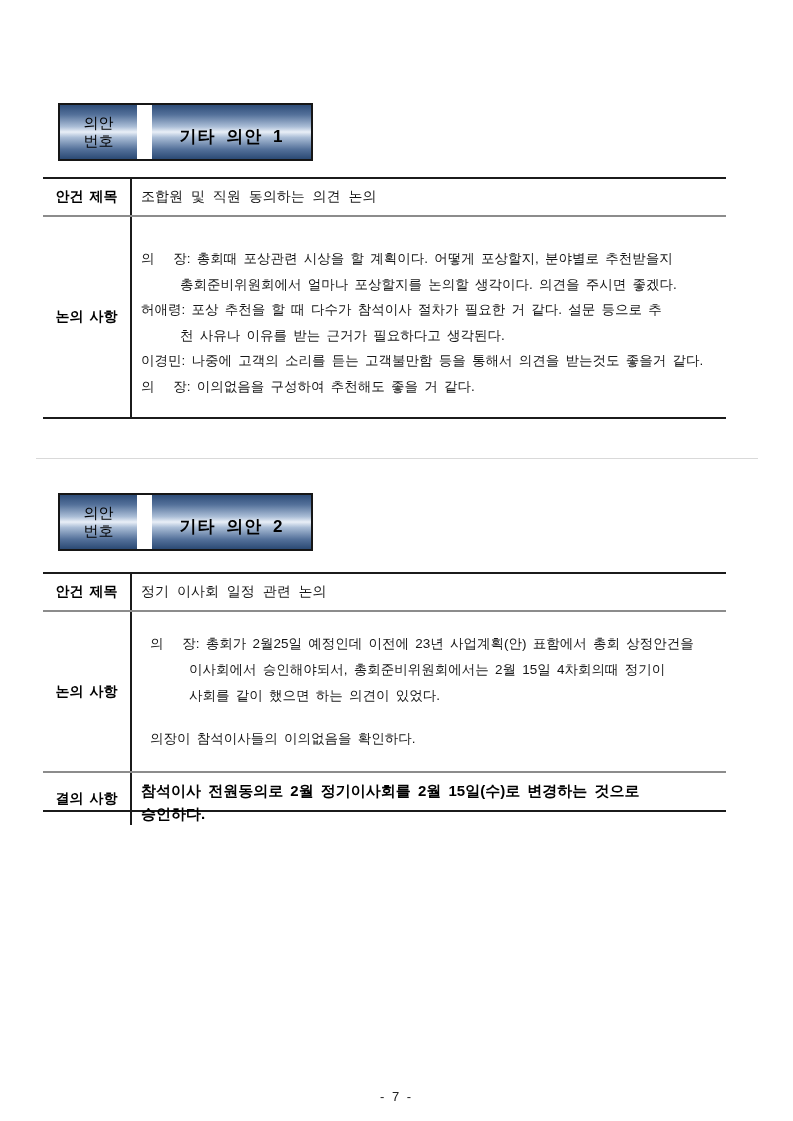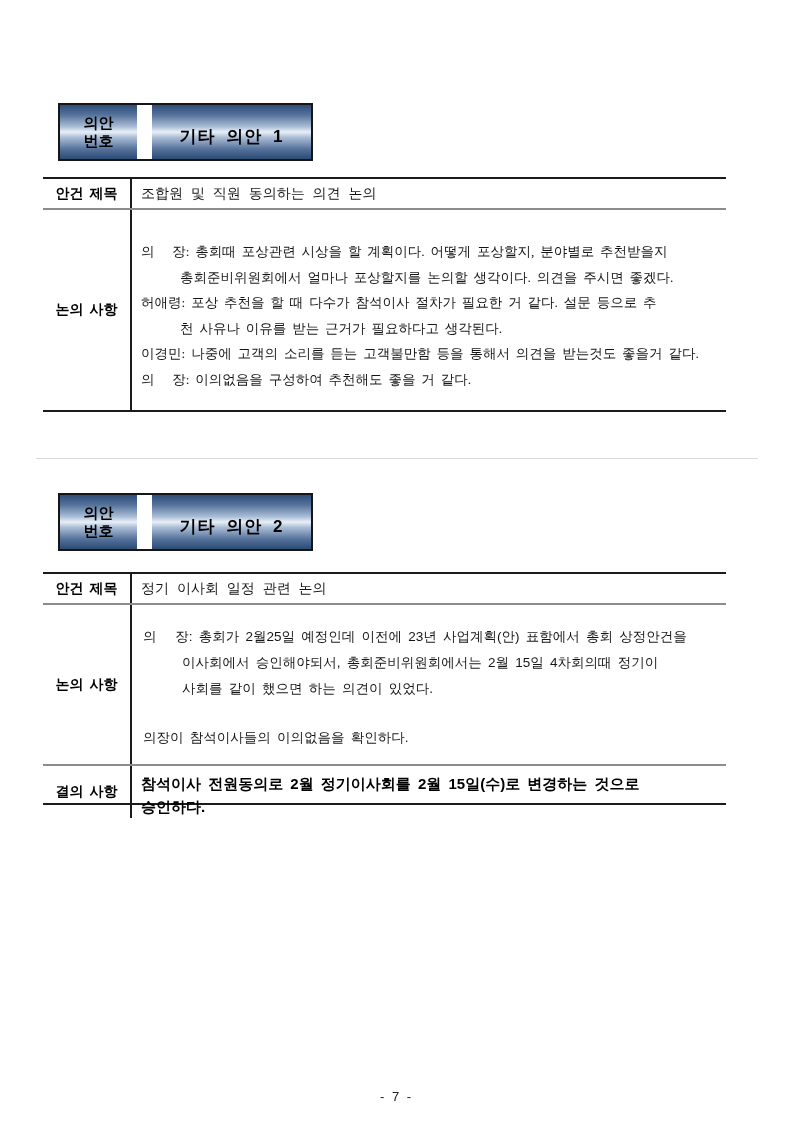--- a/index.html
+++ b/index.html
@@ -14,21 +14,21 @@
     position:absolute; left:58px; width:255px; height:58px;
     border:2px solid #161616; display:flex; align-items:stretch;
     background:linear-gradient(to bottom,
       #2e4d78 0%, #54719a 18%, #aabdd6 40%, #e9eff7 50%,
       #aabdd6 60%, #54719a 82%, #2b4a74 100%);
   }
   .badge-1 { top:103px; }
   .badge-2 { top:493px; }
   .badge-left {
     width:77px; display:flex; align-items:center; justify-content:center;
-    font-weight:bold; font-size:15px; line-height:18px; color:#000;
+    font-weight:normal; font-size:15px; line-height:18px; color:#000;
     text-align:center; white-space:pre-line;
   }
   .badge-strip { width:15px; background:#ffffff; }
   .badge-right {
     flex:1; display:flex; align-items:center; justify-content:center;
     font-weight:bold; font-size:17px; color:#000; word-spacing:5px; letter-spacing:1px;margin-top:8px;
   }
 
   
   .table {
@@ -37,36 +37,36 @@
   }
   .table-1 { top:177px; }
   .table-2 { top:572px; }
   .row { display:grid; grid-template-columns:89px 1fr; }
   .row + .row { border-top:2px solid #8c8c8c; }
   .cell-label {
     border-right:2px solid #1b1b1b; display:flex; align-items:center;
     justify-content:center; font-weight:bold; font-size:14px; color:#000;
     word-spacing:2px;
   }
-  .row-title { height:29px; }
+  .row-title { height:36px; }
   .row-title .cell-value {
     display:flex; align-items:center; padding-left:9px;
     font-size:14px; word-spacing:4px; white-space:pre;
   }
   .row-body-1 { height:202px; }
-  .row-body-1 .cell-content { padding:29px 0 12px 9px;font-family:Liberation Serif, serif; }
+  .row-body-1 .cell-content { padding:29px 0 12px 9px; }
   .row-body-2 { height:161px; }
-  .row-body-2 .cell-content { padding:19px 0 0 11px; }
+  .row-body-2 .cell-content { padding:19px 0 0 18px; }
   .line {
     font-size:13.5px; line-height:25.5px; min-height:25.5px;
     white-space:pre; word-spacing:2.5px; color:#151515;
   }
   .row-body-2 .line { line-height:26px; min-height:26px; }
   .ind { padding-left:39px; }
-  .gap { margin-top:23px; }
+  .gap { margin-top:17px; }
   .row-resolution { height:39px; }
   .row-resolution .cell-content { padding:6px 0 0 9px; }
   .res-line {
     font-size:15px; font-weight:bold; line-height:23px;
     white-space:pre; word-spacing:3px; color:#000;
   }
 
   
   .faint-rule {
     position:absolute; left:36px; top:458px; width:722px; height:1px;

